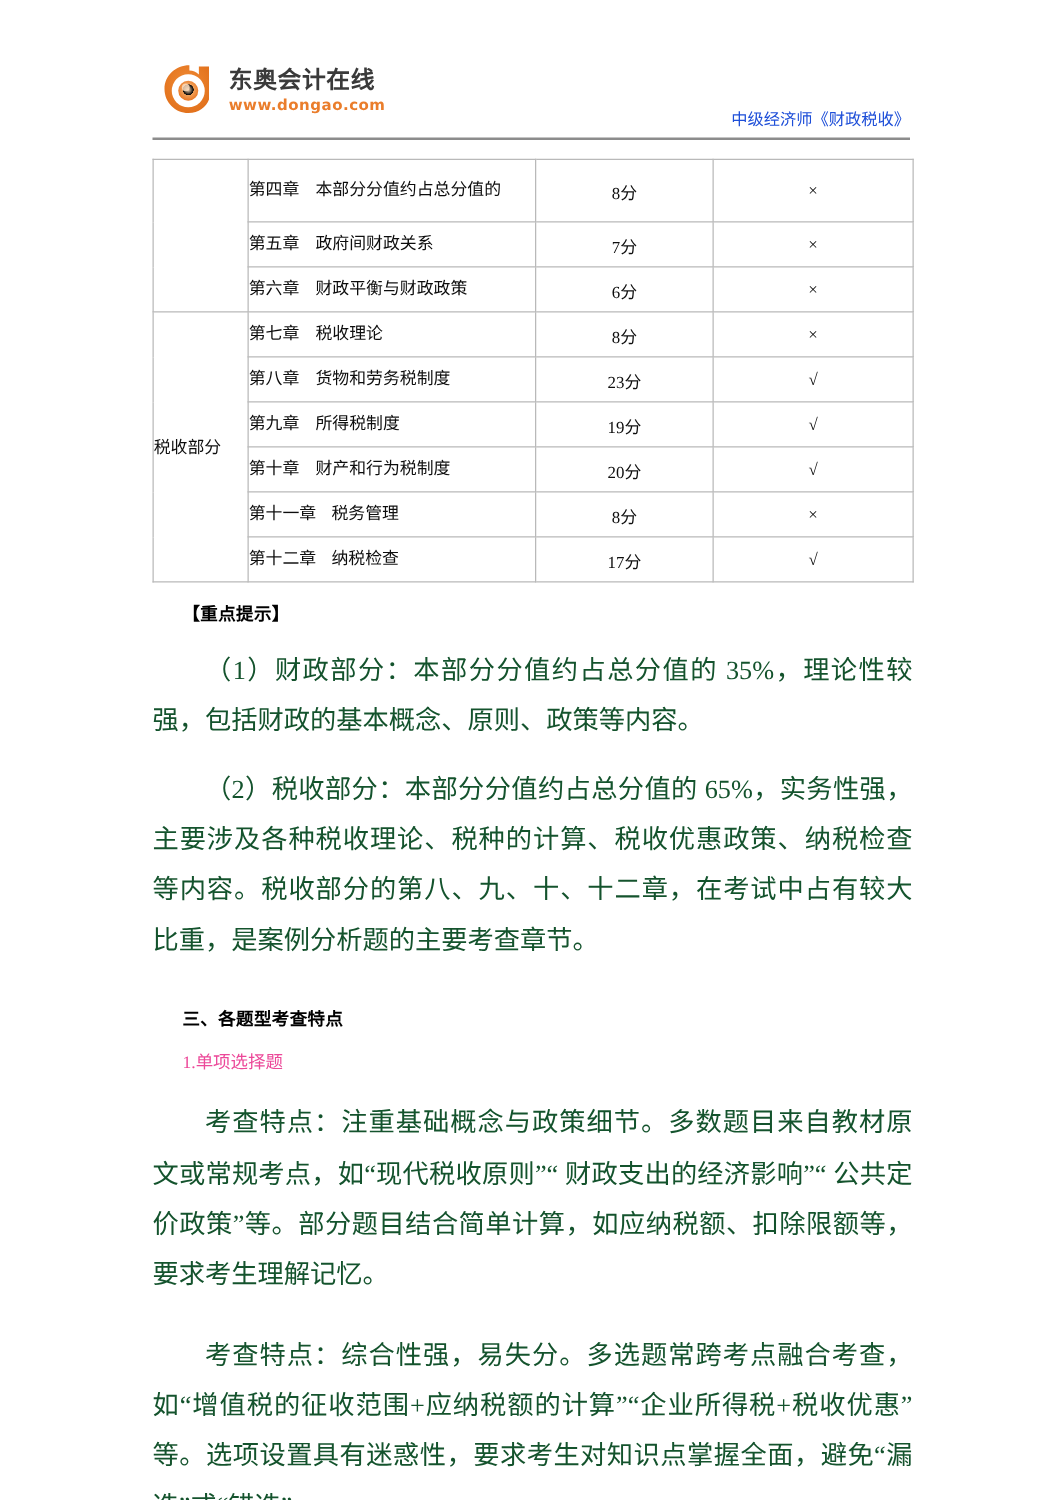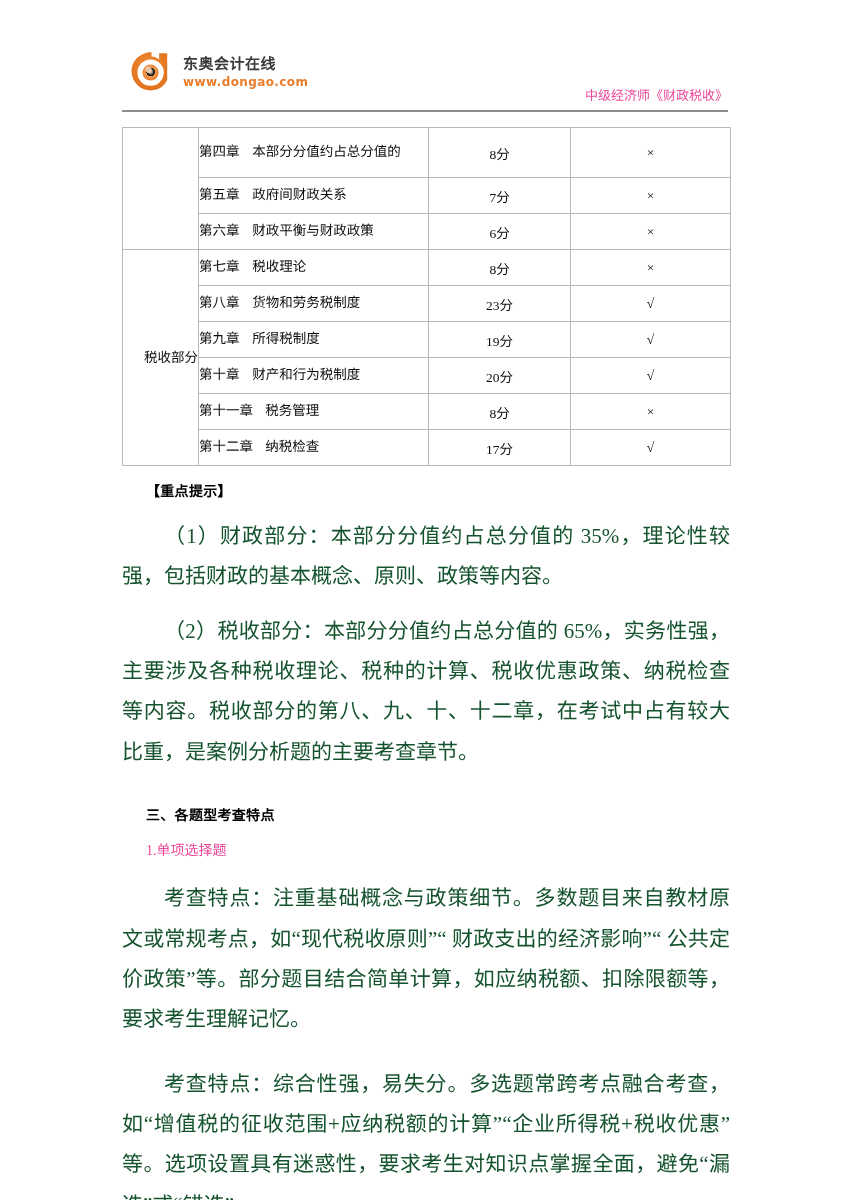--- a/index.html
+++ b/index.html
@@ -51,21 +51,21 @@
 
   .logo-text {
     margin-left: 7px;
     display: flex;
     flex-direction: column;
     justify-content: center;
     line-height: 1;
   }
   .logo-cn {
     font-family: "DejaVu Sans", "Liberation Sans", sans-serif;
-    font-size: 15px;
+    font-size: 19px;
     font-weight: bold;
     color: #3a3a3a;
     letter-spacing: 0.5px;
     white-space: nowrap;
   }
   .logo-url {
     margin-top: 4px;
     font-family: "DejaVu Sans", "Liberation Sans", sans-serif;
     font-size: 12px;
     font-weight: bold;
@@ -73,21 +73,21 @@
     letter-spacing: 0.4px;
     white-space: nowrap;
   }
 
   .header-title {
     position: absolute;
     right: 0;
     top: 41px;
     font-family: "Liberation Serif", "DejaVu Serif", serif;
     font-size: 13px;
-    color: #ec4899;
+    color: #1d4ed8;
     white-space: nowrap;
   }
   .header-rule {
     position: absolute;
     left: 0;
     top: 66px;
     width: 606px;
     height: 0;
     border-top: 2.2px solid #8c8c8c;
   }
@@ -107,21 +107,21 @@
   }
   table.score-table td {
     border: 1px solid #b9b9b9;
     font-size: 13.5px;
     color: #0d0d0d;
     padding: 0;
     vertical-align: middle;
   }
   td.col-part {
     width: 75px;
-    text-align: right;
+    text-align: left;
     line-height: 1.45;
     margin-left: 38px;
   }
   td.col-chapter {
     width: 229px;
     padding: 7px 0 7px 13px;
     line-height: 1.55;
     text-align: left;
   }
   td.col-score {

